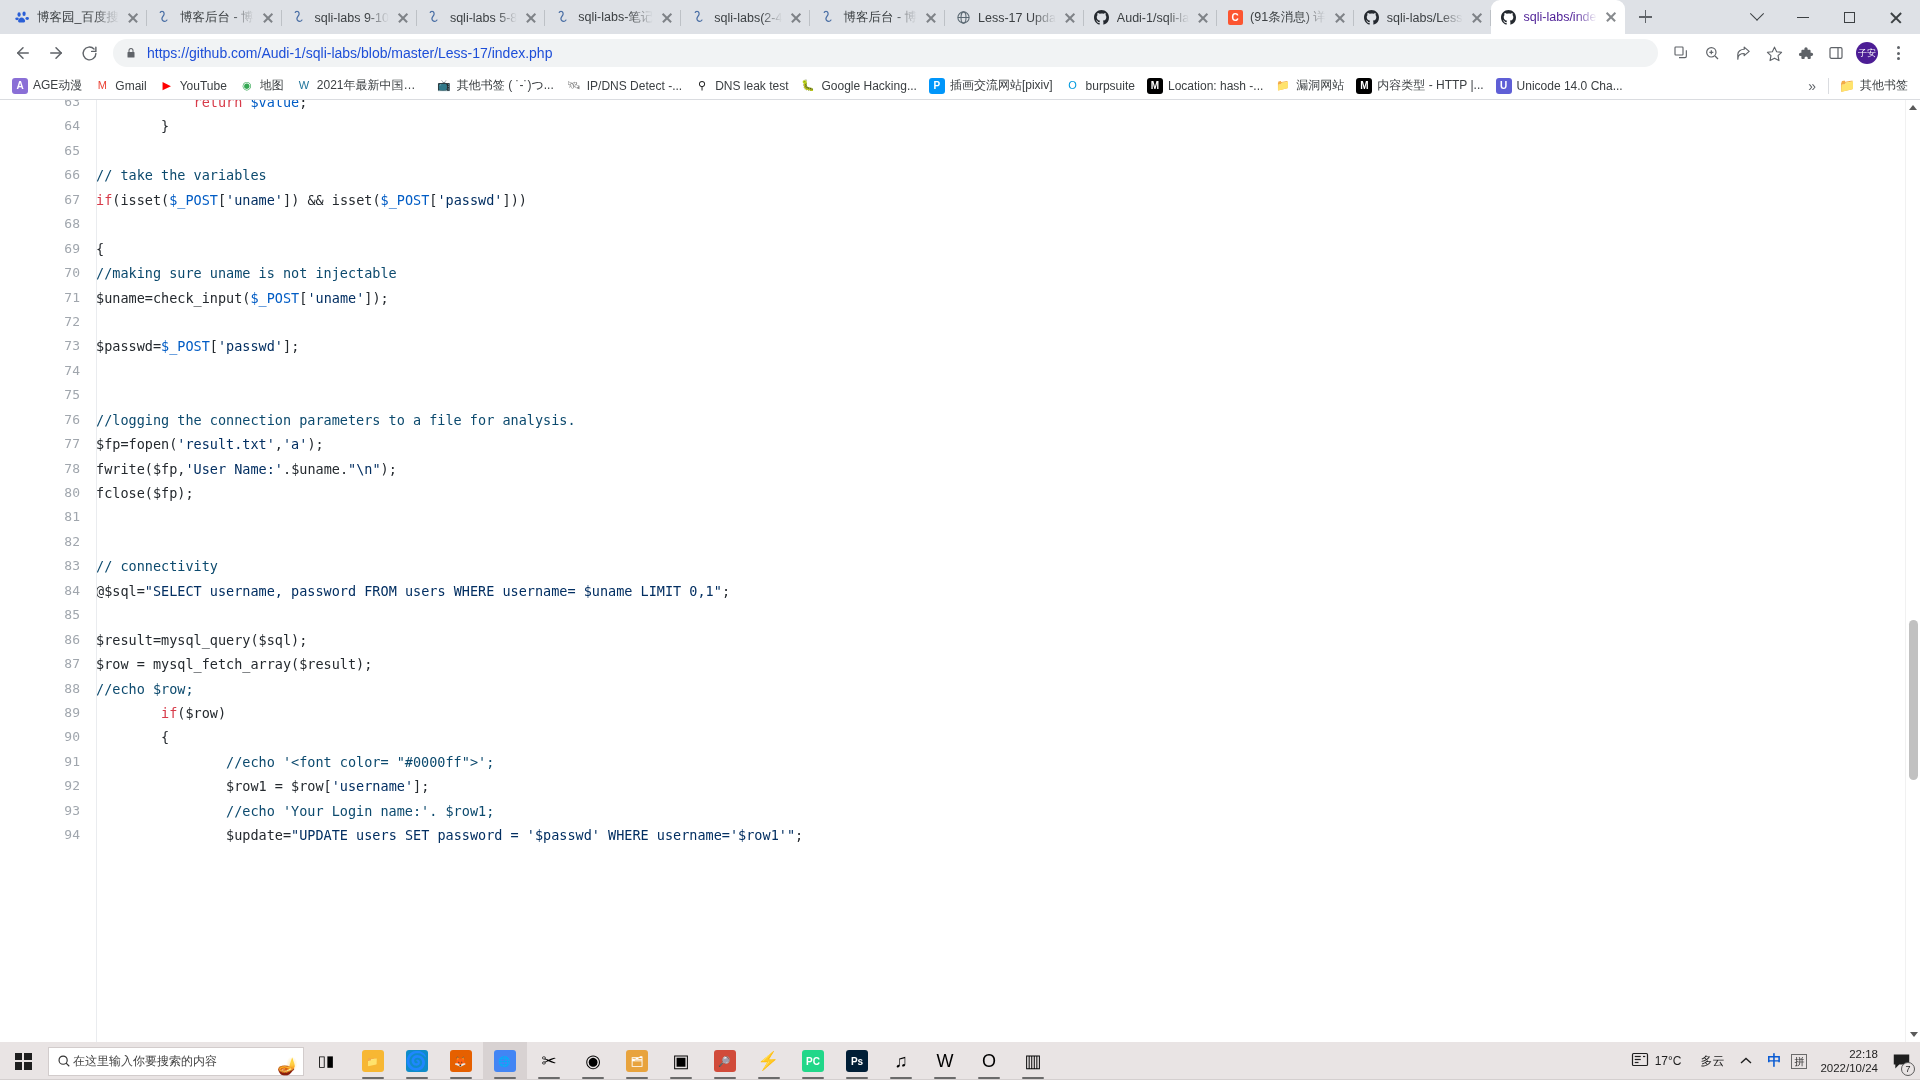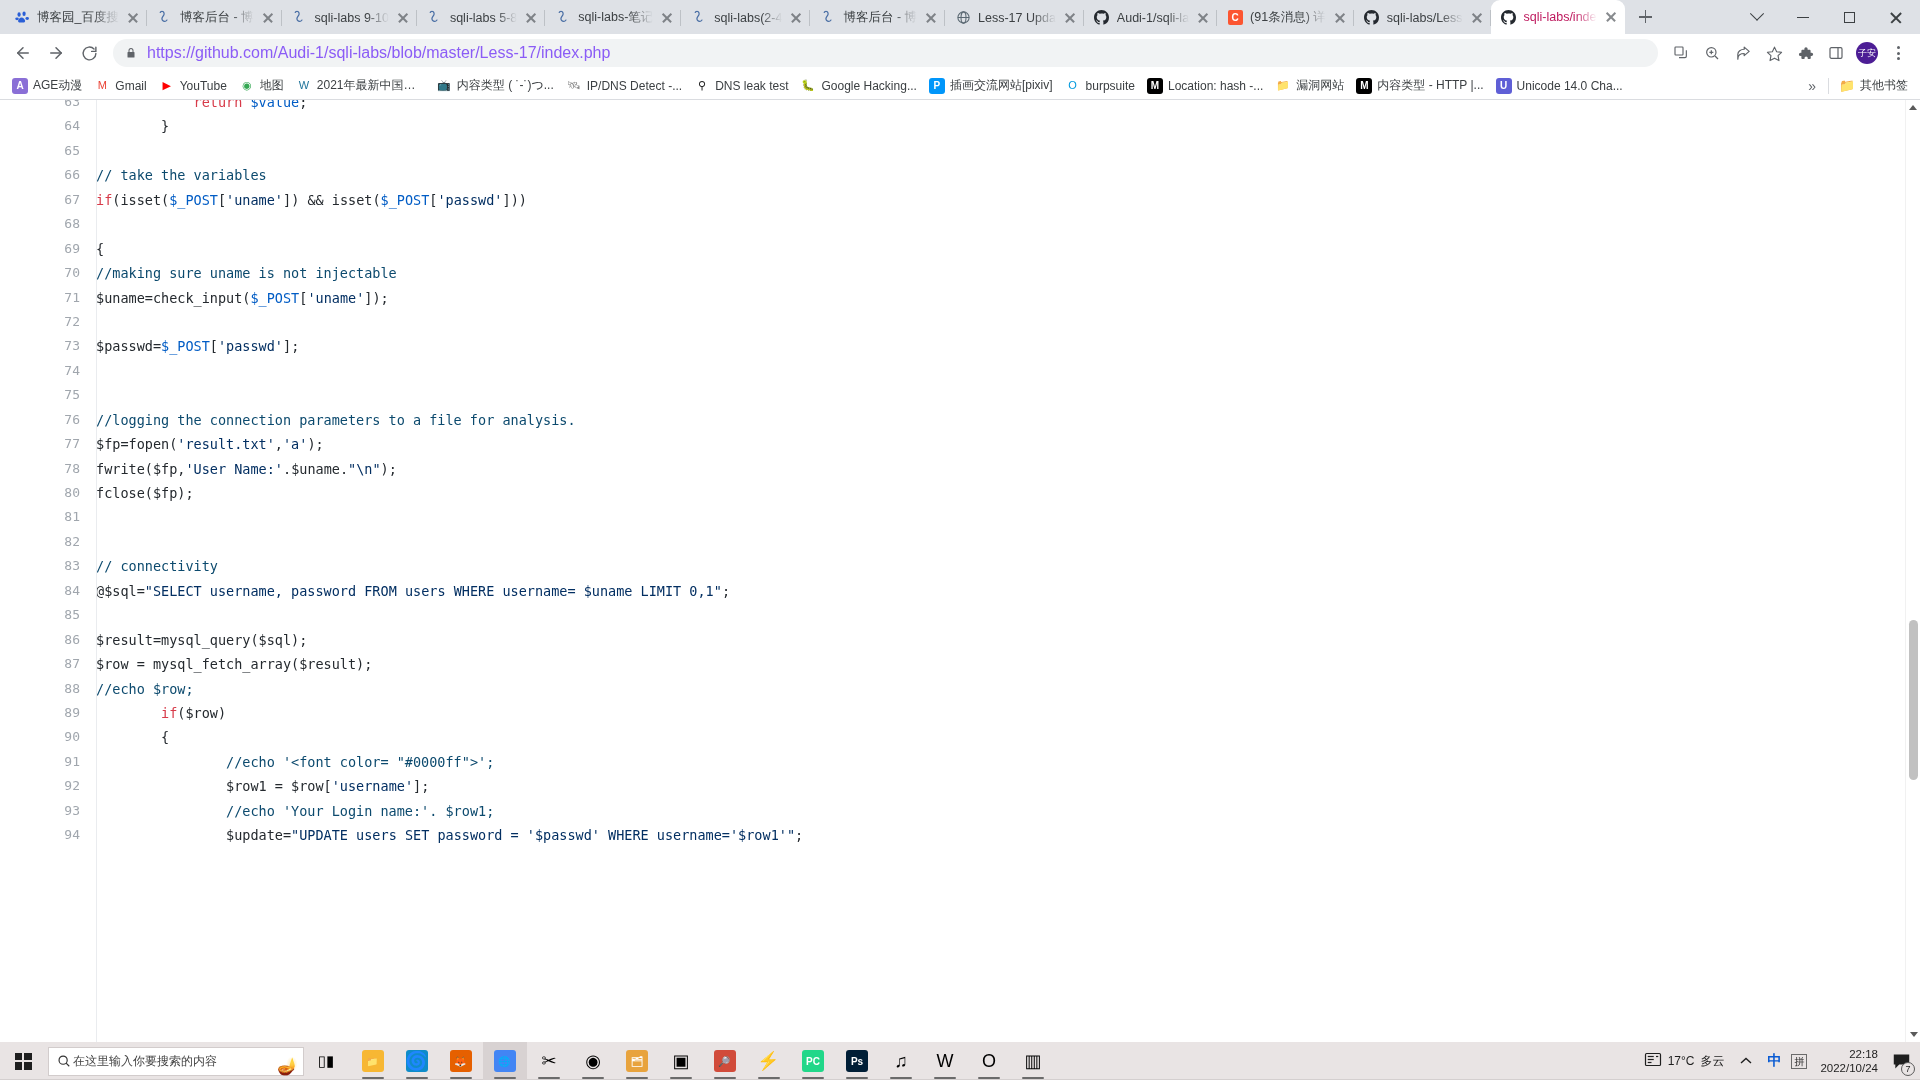--- a/index.html
+++ b/index.html
@@ -33,21 +33,21 @@
   }
   .tab .tab-close { width:16px; height:16px; flex:0 0 16px; position:relative; opacity:.75; }
   .tab .tab-close::before, .tab .tab-close::after {
     content:""; position:absolute; left:2px; top:7px; width:12px; height:1.6px; background:#5f6368;
   }
   .tab .tab-close::before { transform:rotate(45deg); }
   .tab .tab-close::after  { transform:rotate(-45deg); }
   .tab.active {
     background:#fff; border-radius:9px 9px 0 0; height:34px; color:#202124;
   }
-  .tab.active .tab-title { color:#be185d;text-align:right; }
+  .tab.active .tab-title { color:#4c1d95;text-align:right; }
   .tab .sep { position:absolute; right:0; top:9px; height:16px; width:1px; background:#bdc1c6; }
 
   .newtab { width:28px; height:28px; margin:0 0 3px 6px; position:relative; flex:0 0 28px; }
   .newtab::before, .newtab::after { content:""; position:absolute; background:#5f6368; }
   .newtab::before { left:8px; top:13.2px; width:13px; height:1.6px; }
   .newtab::after  { left:14.2px; top:7px; width:1.6px; height:13px; }
 
   .winctl { margin-left:auto; display:flex; align-items:center; height:33px; padding-right:2px; }
   .winbtn { width:46px; height:33px; display:flex; align-items:center; justify-content:center;
             font-size:13px; color:#3c4043; }
@@ -61,21 +61,21 @@
 
   
   .toolbar { height:38px; background:#fff; display:flex; align-items:center; padding:0 8px; }
   .navbtn { width:30px; height:30px; border-radius:50%; display:flex; align-items:center;
             justify-content:center; color:#5f6368; font-size:17px; margin-right:3px; }
   .omnibox {
     flex:1; height:28px; background:#f1f3f4; border-radius:14px; display:flex; align-items:center;
     padding:0 12px; margin:0 6px; font-size:13.5px; color:#202124; min-width:0;
   }
   .lockicon { margin-right:10px; flex:0 0 auto; display:flex; align-items:center; }
-  .url { white-space:nowrap; overflow:hidden; text-overflow:ellipsis; color:#8b5cf6; font-size:16px; }
+  .url { white-space:nowrap; overflow:hidden; text-overflow:ellipsis; color:#1d4ed8; font-size:14px; }
   .tbicon { width:28px; height:28px; display:flex; align-items:center; justify-content:center;
             color:#5f6368; margin-left:3px; flex:0 0 28px; }
   .avatar { width:22px; height:22px; border-radius:50%; background:#4c1d95; color:#fff; font-size:9px;
             display:flex; align-items:center; justify-content:center; margin-left:6px; flex:0 0 22px;}
   .kebab { width:28px; height:14px; display:flex; flex-direction:column; align-items:center;
            justify-content:space-between; margin-left:6px; flex:0 0 28px; }
   .kebab i { width:3px; height:3px; border-radius:50%; background:#5f6368; display:block; }
 
   
   .bookmarks { height:28px; background:#fff; display:flex; align-items:center;
@@ -377,21 +377,21 @@
         <div class="bm">
           <span class="bmicon" style="color: rgb(52, 168, 83);">◉</span>
           <span class="bmlabel">地图</span>
         </div>
         <div class="bm">
           <span class="bmicon" style="color: rgb(33, 117, 155);">W</span>
           <span class="bmlabel">2021年最新中国翻...</span>
         </div>
         <div class="bm">
           <span class="bmicon" style="color: rgb(0, 161, 214);">📺</span>
-          <span class="bmlabel">内容类型 ( ˙-˙)つ...</span>
+          <span class="bmlabel">其他书签 ( ˙-˙)つ...</span>
         </div>
         <div class="bm">
           <span class="bmicon" style="color: rgb(136, 136, 136);">🛰</span>
           <span class="bmlabel">IP/DNS Detect -...</span>
         </div>
         <div class="bm">
           <span class="bmicon" style="color: rgb(34, 34, 34);">⚲</span>
           <span class="bmlabel">DNS leak test</span>
         </div>
         <div class="bm">
@@ -649,21 +649,21 @@
     <div class="trayitem">
       <span style="margin-right:6px;font-size:14px;">
         <svg width="18" height="15" viewBox="0 0 24 20" fill="none" stroke="#1f1f1f" stroke-width="1.6">
             <rect x="2" y="2" width="20" height="16" rx="1.5"></rect>
             <line x1="5" y1="6" x2="13" y2="6"></line>
             <line x1="5" y1="10" x2="13" y2="10"></line>
             <line x1="5" y1="14" x2="10" y2="14"></line>
             <line x1="16" y1="6" x2="19" y2="6"></line>
           </svg>
       </span>
-      <span style="margin-right:6px;">17°C</span>
+      <span style="margin-right:19px;">17°C</span>
       <span>多云</span>
     </div>
     <div class="trayitem" style="padding:0 10px;">
       <svg width="12" height="8" viewBox="0 0 12 8" fill="none" stroke="#1f1f1f" stroke-width="1.4">
           <polyline points="1 6 6 1.5 11 6"></polyline>
         </svg>
     </div>
     <div class="trayitem" style="color:#0a5bd3;font-weight:bold;font-size:14px;padding:0 5px;">
       <span>中</span>
     </div>

